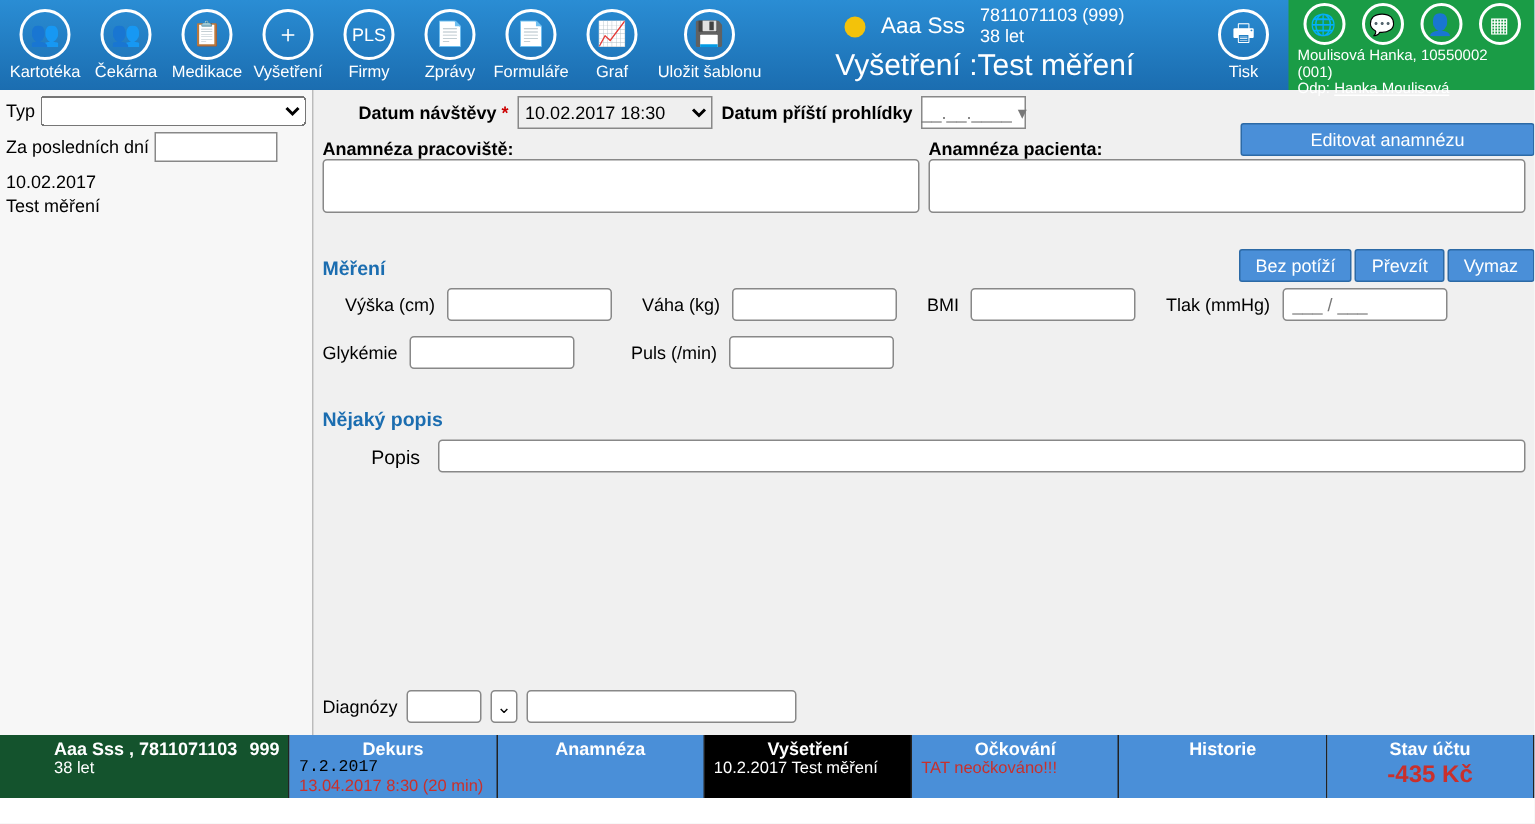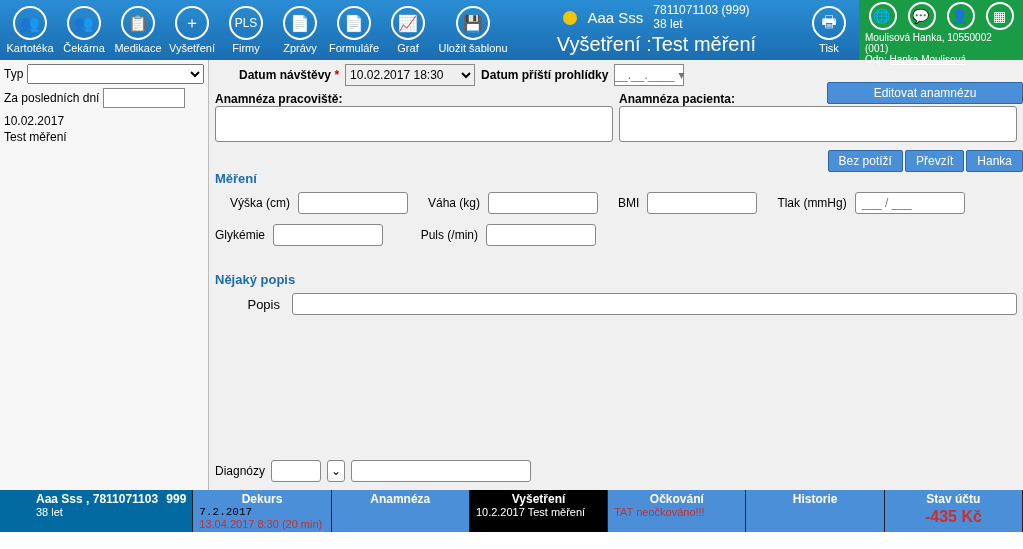--- a/index.html
+++ b/index.html
@@ -121,21 +121,21 @@
   .anam-col { flex:1; }
   .anam-box {
     width:100%; height:36px; border:1px solid #888; border-radius:3px; background:#fff;
     resize:none; font-size:12px;
   }
   .btn-blue {
     background:#4a8fd8; color:#fff; border:1px solid #2c6aa6;
     font-size:12px; padding:1px 10px; height:22px; cursor:pointer;
     border-radius:2px;
   }
-  .btn-row-right { position:absolute; right:0; top:90px; display:flex; gap:2px; }
+  .btn-row-right { position:absolute; right:0; top:106px; display:flex; gap:2px; }
   .section-title { color:#1b6db0; font-weight:bold; font-size:13px; margin-top:26px; }
   .measure-grid { display:flex; flex-wrap:wrap; gap: 10px 20px; margin-top:6px; align-items:center; }
   .measure-grid .cell { display:flex; align-items:center; gap:8px; font-size:12px;}
   .measure-grid .cell span.ml { width:75px; text-align:right; }
   .measure-grid input {
     width:110px; height:22px; border:1px solid #888; border-radius:3px; font-size:12px; padding:0 4px;
   }
   .tlak-box { display:flex; align-items:center; gap:4px; width:110px; height:22px; border:1px solid #888; border-radius:3px; padding:0 6px; color:#777; font-size:12px; background:#fff;}
   .desc-row { display:flex; align-items:center; gap:12px; margin-top:6px; }
   .desc-row input { flex:1; height:22px; border:1px solid #888; border-radius:3px; }
@@ -151,21 +151,21 @@
     font-size:12px; height:22px; width:196px; cursor:pointer; border-radius:2px;
     position:absolute; right:0; top:22px;
   }
   .bottombar {
     display:flex; height:42px;
   }
   .bb-cell {
     flex:1; border-right:1px solid #222; padding:2px 6px;
     font-size:12px; color:#fff; overflow:hidden;
   }
-  .bb-orange { background:#0369a1;padding-left:36px; }
+  .bb-orange { background:#14532d;padding-left:36px; }
   .bb-blue { background:#4a8fd8; }
   .bb-black { background:#000; }
   .bb-title { text-align:center; font-weight:bold; font-size:12px; }
   .bb-sub { font-size:11px; }
   .neg { color:#c9302c; font-weight:bold; text-align:center; font-size:16px; margin-top:2px;}
   .redtxt { color:#c9302c; }
 </style>
 </head>
 <body>
 
@@ -281,21 +281,21 @@
       </div>
       <div class="anam-col">
         <div class="lbl">Anamnéza pacienta:</div>
         <textarea class="anam-box" style=""></textarea>
       </div>
     </div>
 
     <div class="btn-row-right">
       <button class="btn-blue">Bez potíží</button>
       <button class="btn-blue">Převzít</button>
-      <button class="btn-blue">Hanka</button>
+      <button class="btn-blue">Vymaz</button>
     </div>
 
     <div class="section-title">Měření</div>
     <div class="measure-grid">
       <div class="cell">
           <span class="ml">Výška (cm)</span>
           <input style="">
         </div>
       <div class="cell">
           <span>Váha (kg)</span>

